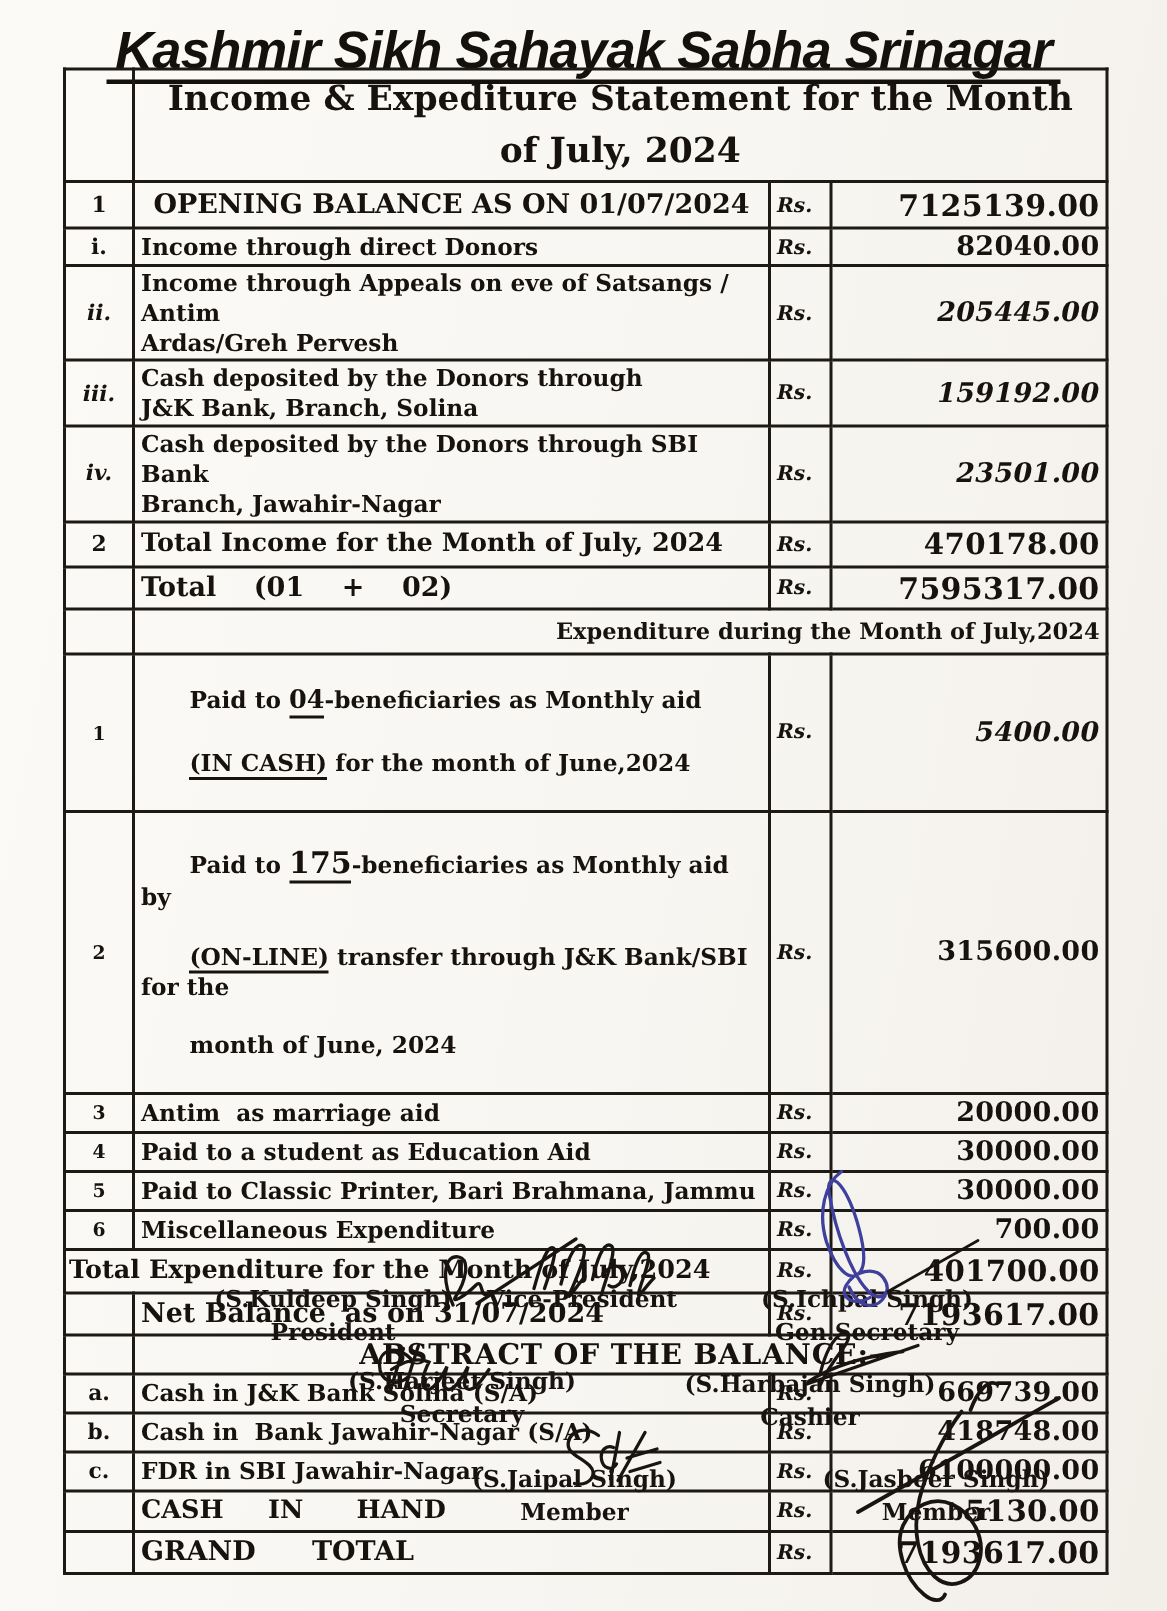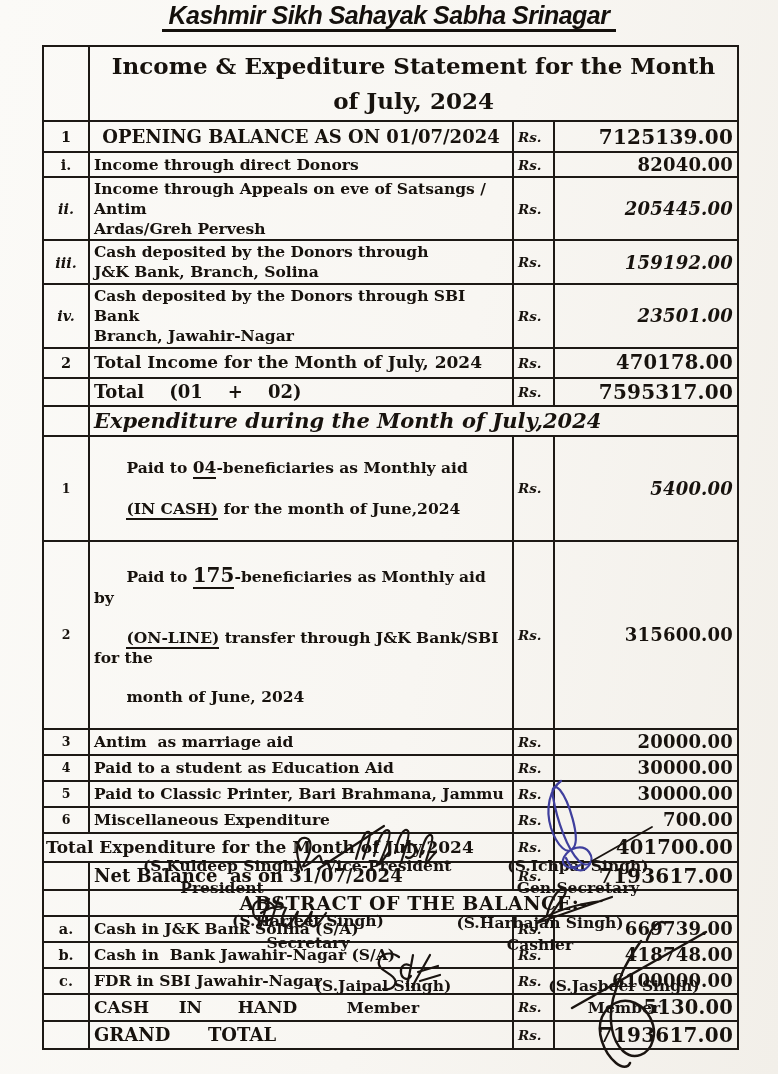--- a/index.html
+++ b/index.html
@@ -3,41 +3,41 @@
 <meta charset="utf-8">
 <style>
   html,body{margin:0;padding:0;}
   body{
     width:778px;height:1074px;position:relative;overflow:hidden;
     background:linear-gradient(100deg,#fbfaf7 0%,#f8f6f2 55%,#f2efe9 100%);
     font-family:"DejaVu Serif","Liberation Serif",serif;
     color:#17120d;
   }
   .doc-title{
-    position:absolute;top:1px;left:0;width:100%;text-align:center;
+    position:absolute;top:14px;left:0;width:100%;text-align:center;
     font-family:"Liberation Sans",sans-serif;font-style:italic;font-weight:bold;
-    font-size:25px;letter-spacing:-0.5px;color:#14100c;
+    font-size:35px;letter-spacing:-0.5px;color:#14100c;
   }
   .doc-title .tspan{border-bottom:3px solid #14100c;padding:0 6px 0 6px;}
 
   table.stmt{
     position:absolute;left:42px;top:45px;width:695px;
     border-collapse:collapse;table-layout:fixed;
   }
   table.stmt td{
     border:2px solid #1d1915;padding:1px 4px;vertical-align:middle;
     font-weight:bold;overflow:hidden;
   }
   td.sn{text-align:center;font-size:14.5px;padding:1px 1px;}
   td.sn-sm{text-align:center;font-size:12.5px;vertical-align:top;padding-top:2px;}
   td.desc{font-size:15.5px;line-height:1.28;white-space:pre-wrap;padding-left:6px;}
   td.rs{font-size:13.5px;padding-left:4px;font-style:italic;}
   td.amt{text-align:right;font-size:18px;padding-right:8px;letter-spacing:0.2px;}
   td.hdr{text-align:center;font-size:23px;line-height:1.5;}
-  td.sec{text-align:left;font-size:21px;font-style:italic;}
+  td.sec{text-align:right;font-size:15px;}
   td.sec2{text-align:center;font-size:19px;letter-spacing:0.5px;}
   tr.lg td.desc{font-size:18px;}
   tr.lg td.amt{font-size:20px;}
   tr.lg2 td.desc{font-size:17px;}
   tr.lg2 td.amt{font-size:19.5px;}
   td.center{text-align:center;padding-left:0;}
   td.vtop{vertical-align:top;font-style:italic;}
   .u{border-bottom:2px solid #17120d;}
   .nmed{font-size:17px;}
   .nbig{font-size:20px;}

